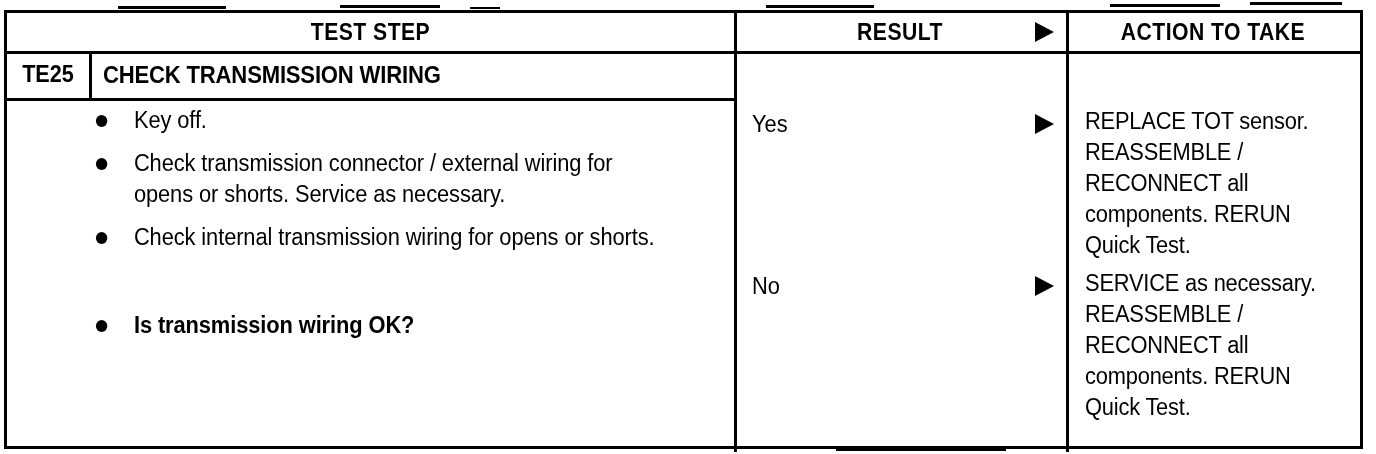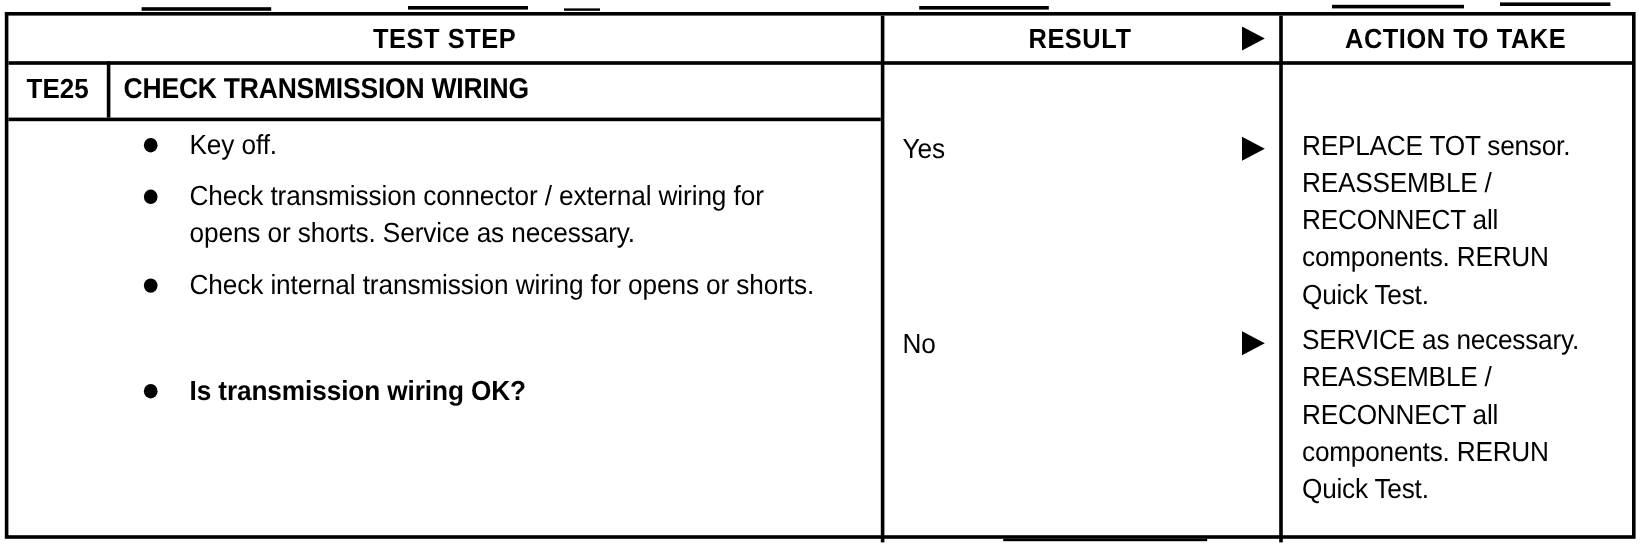--- a/index.html
+++ b/index.html
@@ -124,21 +124,21 @@
     font-weight: bold;
     font-size: 24px;
     letter-spacing: -0.2px;
     transform: scaleX(0.92);
     transform-origin: left center;
   }
 
   
   .bullets {
     position: absolute;
-    left: 111px;
+    left: 87px;
     top: 92px;
     width: 600px;
   }
   .bullet-item {
     position: relative;
     padding-left: 42px;
     font-size: 23px;
     line-height: 31px;
     letter-spacing: -0.1px;
     transform: scaleX(0.95);

